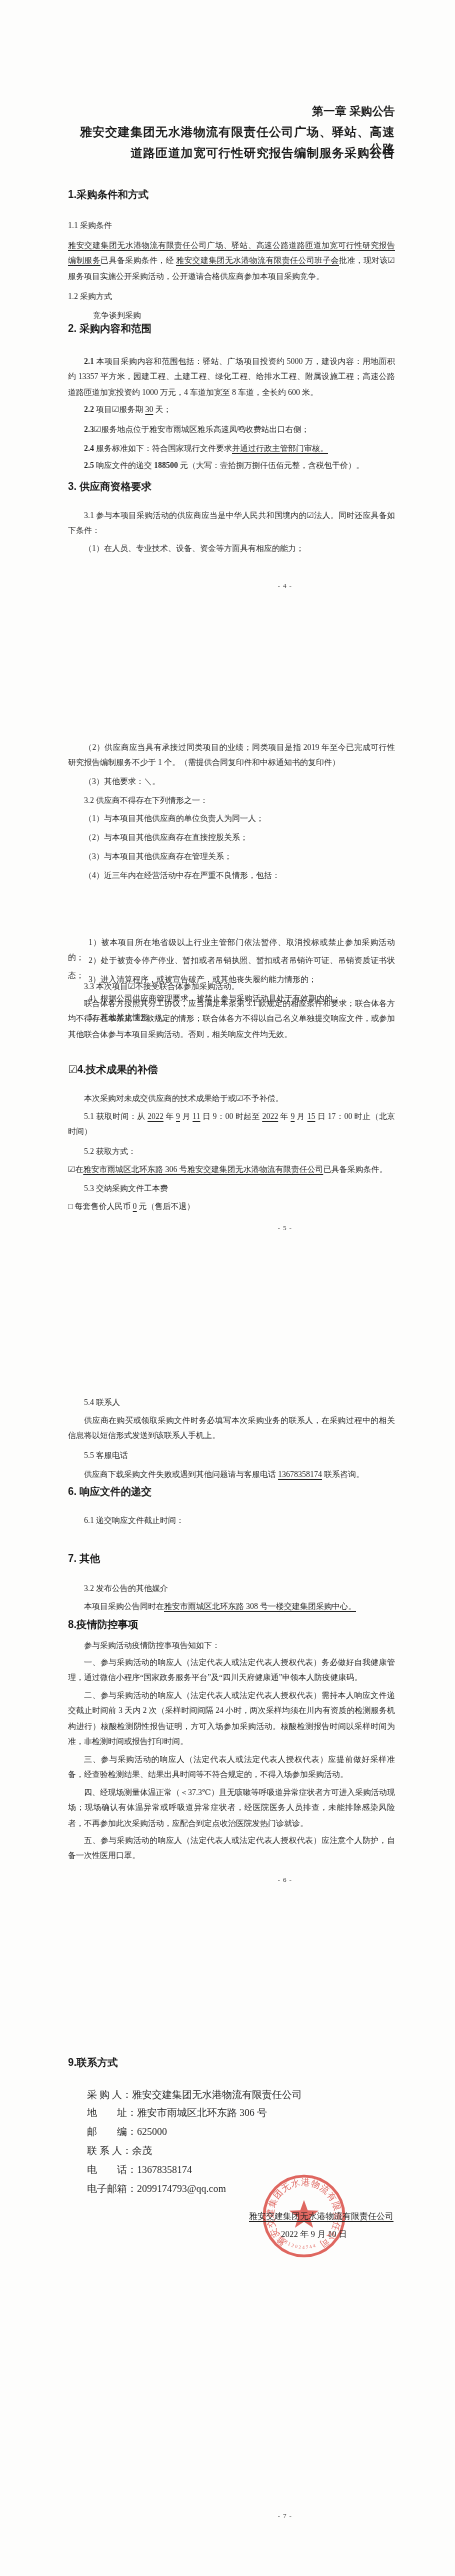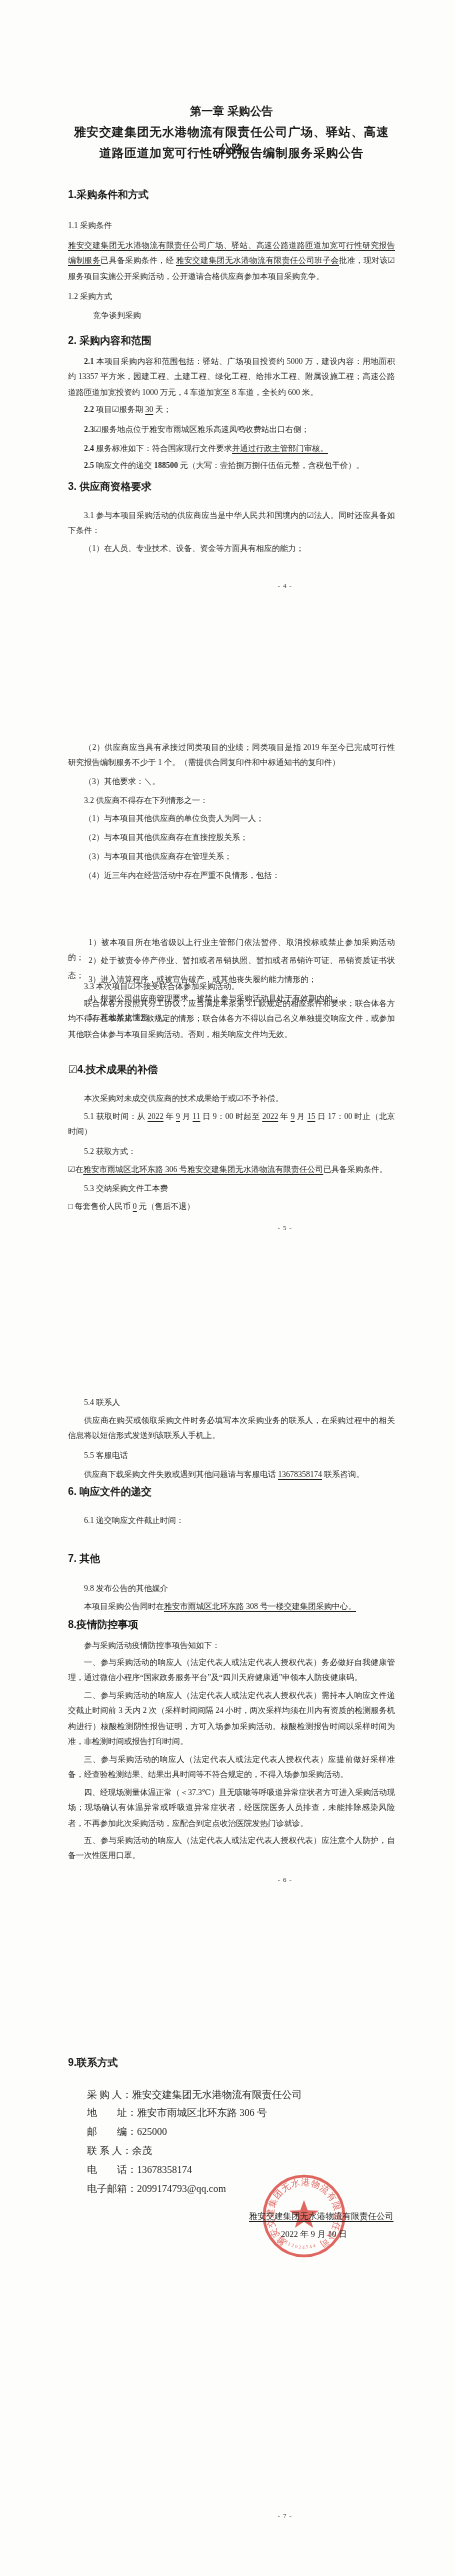--- a/index.html
+++ b/index.html
@@ -7,21 +7,21 @@
     position:relative;
     width:456px;
     height:2576px;
     margin:0 auto;
     background:#fdfdfc;
     font-family:"Liberation Serif","DejaVu Serif","DejaVu Sans",serif;
     color:#262626;
     overflow:hidden;
   }
   .blk{position:absolute;left:68px;width:327px;font-size:8px;line-height:15.4px;text-align:justify;}
-  .center{text-align:center;}
+  .center{text-align:right;}
   .ttl{font-family:"Liberation Sans","DejaVu Sans",sans-serif;font-weight:bold;color:#1d1d1d;}
   .chapter{font-size:11.4px;line-height:15px;}
   .subttl{font-size:12px;line-height:17px;letter-spacing:0.6px;}
   .hd{position:absolute;left:68px;width:327px;font-family:"Liberation Sans","DejaVu Sans",sans-serif;font-weight:bold;font-size:10.3px;line-height:13.7px;color:#1c1c1c;}
   .ind{text-indent:16px;}
   .ind2{text-indent:20.5px;margin-top:48px;}
   .ind3{text-indent:25px;}
   .ul{text-decoration:underline;text-underline-offset:1.7px;}
   .bd{font-weight:bold;}
   .pgnum{position:absolute;left:171px;width:228px;text-align:center;font-size:6.8px;color:#3a3a3a;letter-spacing:0.6px;}
@@ -40,21 +40,21 @@
   <div class="blk center ttl subttl" style="top:145px">道路匝道加宽可行性研究报告编制服务采购公告</div>
 
   <div class="hd" style="top:188px">1.采购条件和方式</div>
   <div class="blk" style="top:218px">1.1 采购条件</div>
 
   <div class="blk" style="top:238px"><span class="ul">雅安交建集团无水港物流有限责任公司广场、驿站、高速公路道路匝道加宽可行性研究报告编制服务</span><span>已具备采购条件，经 </span><span class="ul">雅安交建集团无水港物流有限责任公司班子会</span><span>批准，现对该☑服务项目实施公开采购活动，公开邀请合格供应商参加本项目采购竞争。</span></div>
 
   <div class="blk" style="top:289px">1.2 采购方式</div>
   <div class="blk ind3" style="top:308px">竞争谈判采购</div>
 
-  <div class="hd" style="top:334px">2. 采购内容和范围</div>
+  <div class="hd" style="top:322px">2. 采购内容和范围</div>
   <div class="blk ind" style="top:354px"><span class="bd">2.1 </span><span>本项目采购内容和范围包括：驿站、广场项目投资约 5000 万，建设内容：用地面积约 13357 平方米，园建工程、土建工程、绿化工程、给排水工程、附属设施工程；高速公路道路匝道加宽投资约 1000 万元，4 车道加宽至 8 车道，全长约 600 米。</span></div>
   <div class="blk ind" style="top:402px"><span class="bd">2.2 </span><span>项目☑服务期 </span><span class="ul">30</span><span> 天；</span></div>
   <div class="blk ind" style="top:422px"><span class="bd">2.3</span><span>☑服务地点位于雅安市雨城区雅乐高速凤鸣收费站出口右侧；</span></div>
   <div class="blk ind" style="top:441px"><span class="bd">2.4 </span><span>服务标准如下：符合国家现行文件要求</span><span class="ul">并通过行政主管部门审核。</span></div>
   <div class="blk ind" style="top:458px"><span class="bd">2.5 </span><span>响应文件的递交 </span><span class="bd">188500</span><span> 元（大写：壹拾捌万捌仟伍佰元整，含税包干价）。</span></div>
 
   <div class="hd" style="top:480px">3. 供应商资格要求</div>
   <div class="blk ind" style="top:508px">3.1 参与本项目采购活动的供应商应当是中华人民共和国境内的☑法人。同时还应具备如下条件：</div>
   <div class="blk ind" style="top:541px">（1）在人员、专业技术、设备、资金等方面具有相应的能力；</div>
 
@@ -89,21 +89,21 @@
 
   <div class="blk ind" style="top:1395px">5.4 联系人</div>
   <div class="blk ind" style="top:1413px">供应商在购买或领取采购文件时务必填写本次采购业务的联系人，在采购过程中的相关信息将以短信形式发送到该联系人手机上。</div>
   <div class="blk ind" style="top:1448px">5.5 客服电话</div>
   <div class="blk ind" style="top:1467px"><span>供应商下载采购文件失败或遇到其他问题请与客服电话 </span><span class="ul">13678358174</span><span> 联系咨询。</span></div>
 
   <div class="hd" style="top:1485px">6. 响应文件的递交</div>
   <div class="blk ind" style="top:1513px">6.1 递交响应文件截止时间：</div>
 
   <div class="hd" style="top:1552px">7. 其他</div>
-  <div class="blk ind" style="top:1581px">9.8 发布公告的其他媒介</div>
+  <div class="blk ind" style="top:1581px">3.2 发布公告的其他媒介</div>
   <div class="blk ind" style="top:1599px"><span>本项目采购公告同时在</span><span class="ul">雅安市雨城区北环东路 308 号一楼交建集团采购中心。</span></div>
 
   <div class="hd" style="top:1618px">8.疫情防控事项</div>
   <div class="blk ind" style="top:1638px">参与采购活动疫情防控事项告知如下：</div>
   <div class="blk ind" style="top:1655px">一、参与采购活动的响应人（法定代表人或法定代表人授权代表）务必做好自我健康管理，通过微信小程序“国家政务服务平台”及“四川天府健康通”申领本人防疫健康码。</div>
   <div class="blk ind" style="top:1688px">二、参与采购活动的响应人（法定代表人或法定代表人授权代表）需持本人响应文件递交截止时间前 3 天内 2 次（采样时间间隔 24 小时，两次采样均须在川内有资质的检测服务机构进行）核酸检测阴性报告证明，方可入场参加采购活动。核酸检测报告时间以采样时间为准，非检测时间或报告打印时间。</div>
   <div class="blk ind" style="top:1752px">三、参与采购活动的响应人（法定代表人或法定代表人授权代表）应提前做好采样准备，经查验检测结果、结果出具时间等不符合规定的，不得入场参加采购活动。</div>
   <div class="blk ind" style="top:1785px">四、经现场测量体温正常（＜37.3℃）且无咳嗽等呼吸道异常症状者方可进入采购活动现场；现场确认有体温异常或呼吸道异常症状者，经医院医务人员排查，未能排除感染风险者，不再参加此次采购活动，应配合到定点收治医院发热门诊就诊。</div>
   <div class="blk ind" style="top:1833px">五、参与采购活动的响应人（法定代表人或法定代表人授权代表）应注意个人防护，自备一次性医用口罩。</div>
 

